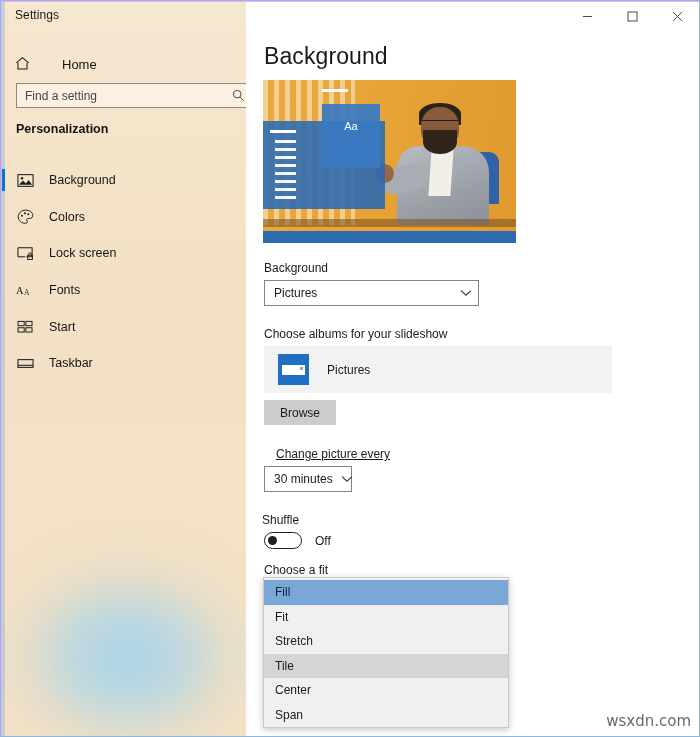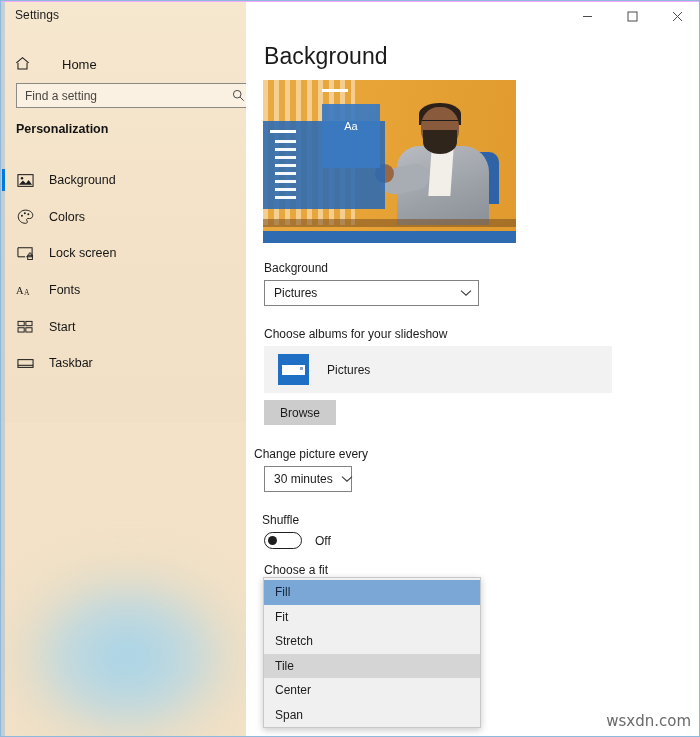--- a/index.html
+++ b/index.html
@@ -406,21 +406,21 @@
     width: 9px; height: 9px;
     border-radius: 50%;
     background: #1f1f1f;
   }
   #toggle-state { font-size: 12px; color: #1b1b1b; }
 
   
   #fit-dropdown {
     position: absolute;
     left: 262px; top: 576px;
-    width: 218px;
+    width: 246px;
     background: #f0f0f0;
     border: 1px solid #c8c8c8;
     box-shadow: 0 2px 7px rgba(0,0,0,.22);
     z-index: 60;
     padding: 2px 0 0 0;
   }
   .fit-option {
     height: 24.5px;
     display: flex;
     align-items: center;
@@ -620,21 +620,21 @@
     <div id="album-row">
       <span id="album-thumb">
         <span id="album-thumb-inner"></span>
         <span id="album-thumb-dot"></span>
       </span>
       <span id="album-name">Pictures</span>
     </div>
 
     <button id="browse-button">Browse</button>
 
-    <div class="field-label" style="left:8px; top:445px;">Change picture every</div>
+    <div class="field-label" style="left:30px; top:445px;text-decoration:underline;">Change picture every</div>
 
     <div class="combo" id="combo-interval">
       <span class="combo-text">30 minutes</span>
       <span class="chev">
         <svg width="12" height="8" viewBox="0 0 12 8">
           <path d="M1 1.6L6 6.2l5-4.6" fill="none" stroke="#3a3a3a" stroke-width="1.1"></path>
         </svg>
       </span>
     </div>
 

